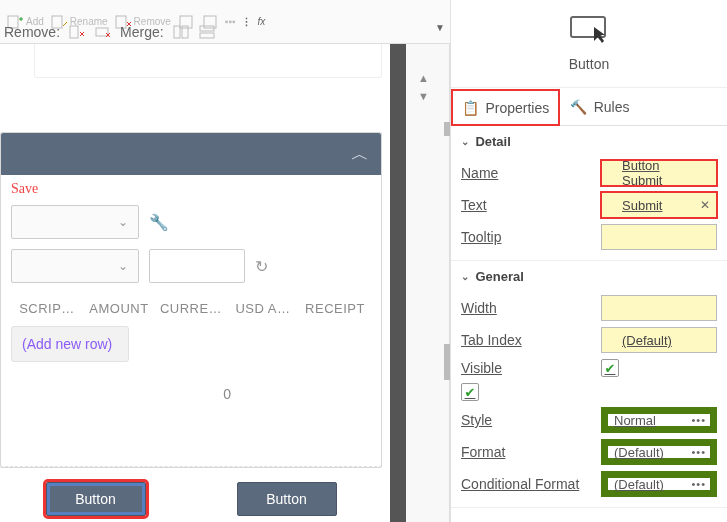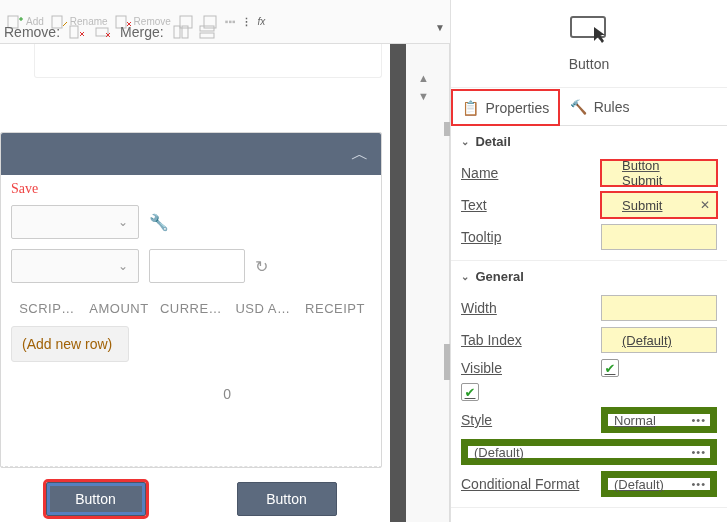--- a/index.html
+++ b/index.html
@@ -21,21 +21,21 @@
   .collapse-ic { color:#cfd6e0; font-size:18px; }
   .form-body { padding:6px 10px 12px; }
   .save-label { color:#ef4444; font-size:14px; margin-bottom:8px;font-family:Liberation Serif, serif; }
   .form-row { display:flex; align-items:center; gap:10px; margin-bottom:10px; }
   .dd { flex:0 0 128px; height:34px; border:1px solid #ccc; border-radius:2px; background:#fafafa; display:flex; align-items:center; justify-content:flex-end; padding:0 10px; color:#888; }
   .dd-chev { font-size:12px; color:#999; }
   .text-in { flex:0 0 96px; height:34px; border:1px solid #ccc; border-radius:2px; background:#fff; }
   .tool-ic { color:#999; font-size:16px; }
   .col-headers { display:flex; gap:0; color:#8a8a8a; font-size:13px; letter-spacing:0.5px; margin-top:18px; }
   .col-headers span { flex:1; text-align:center; white-space:nowrap; overflow:hidden; text-overflow:ellipsis; }
-  .addrow { margin-top:10px; width:118px; height:36px; border:1px solid #e2e2e2; background:#f2f2f2; border-radius:3px; color:#a16207; font-size:14px; display:flex; align-items:center; padding:0 10px; }
+  .addrow { margin-top:10px; width:118px; height:36px; border:1px solid #e2e2e2; background:#f2f2f2; border-radius:3px; color:#8b5cf6; font-size:14px; display:flex; align-items:center; padding:0 10px; }
   .totals { display:flex; justify-content:flex-end; padding-right:140px; color:#888; margin-top:24px; font-size:14px; }
 
   .btn-row { position:absolute; bottom:0; left:0; width:382px; height:56px; display:flex; align-items:center; justify-content:space-around; border-top:1px dashed #e0e0e0; padding-top:8px; }
   .canvas-btn { width:100px; height:34px; background:#5c6a7e; color:#fff; border:1px solid #4a5668; border-radius:2px; display:flex; align-items:center; justify-content:center; font-size:14px; }
   .canvas-btn.selected { outline:3px solid #e33; outline-offset:0; box-shadow:0 0 0 3px rgba(80,150,255,0.5) inset; }
 
   
   .vdiv { position:absolute; top:44px; left:390px; width:16px; height:478px; background:#555; }
   .ruler { position:absolute; top:44px; left:406px; width:44px; height:478px; background:#f8f8f8; border-right:1px solid #ddd; }
   .ruler-bar { position:absolute; left:38px; width:10px; background:#bbb; }
@@ -267,20 +267,21 @@
         <div class="prop-check">✔</div>
       </div>
       <div class="prop-row">
         <div class="prop-label">Style</div>
         <div class="prop-combo">
             <span>Normal</span>
             <span class="combo-more">•••</span>
           </div>
       </div>
       <div class="prop-row">
+        <div class="prop-label">Format</div>
         <div class="prop-combo">
             <span>(Default)</span>
             <span class="combo-more">•••</span>
           </div>
       </div>
       <div class="prop-row">
         <div class="prop-label">Conditional Format</div>
         <div class="prop-combo">
             <span>(Default)</span>
             <span class="combo-more">•••</span>

